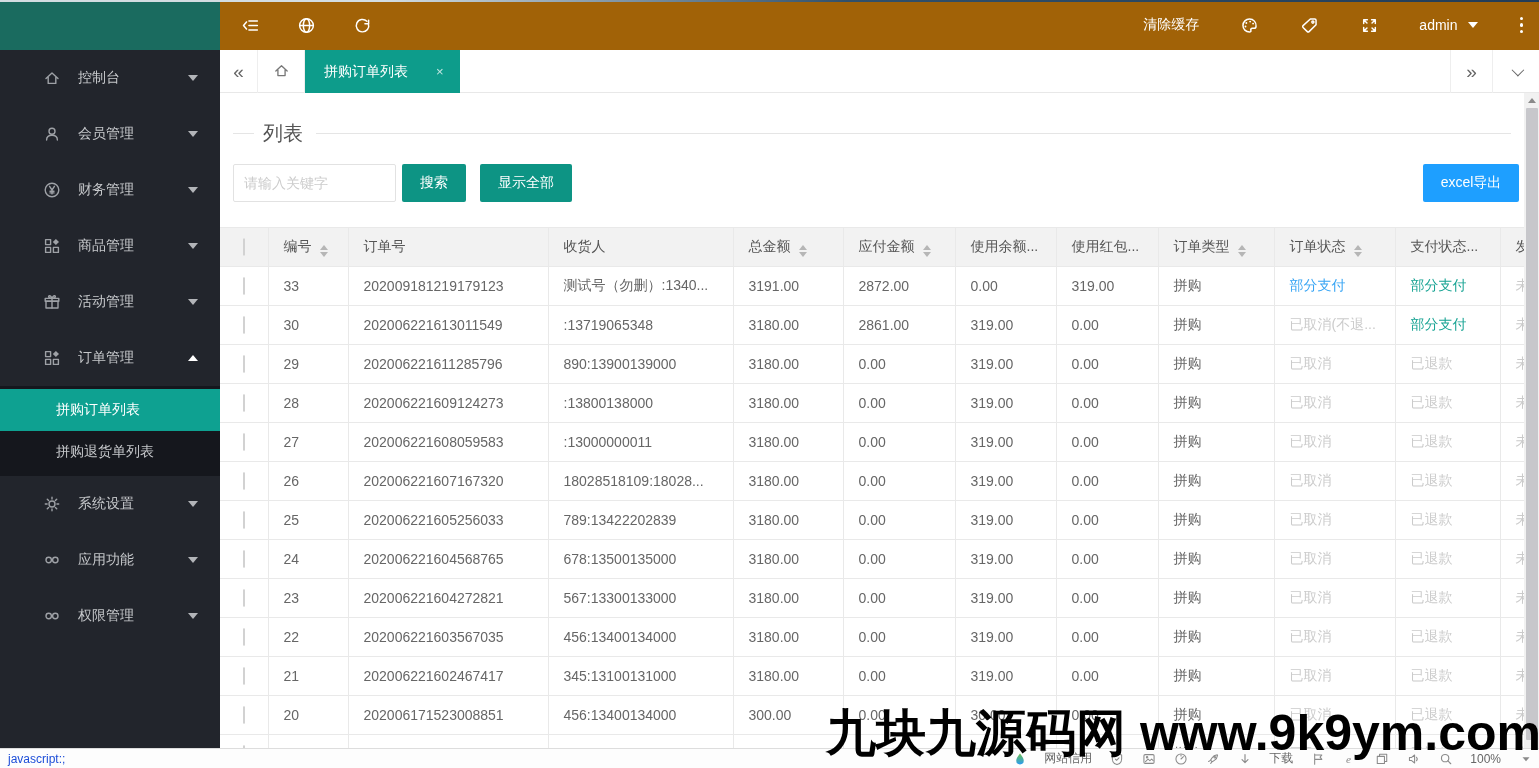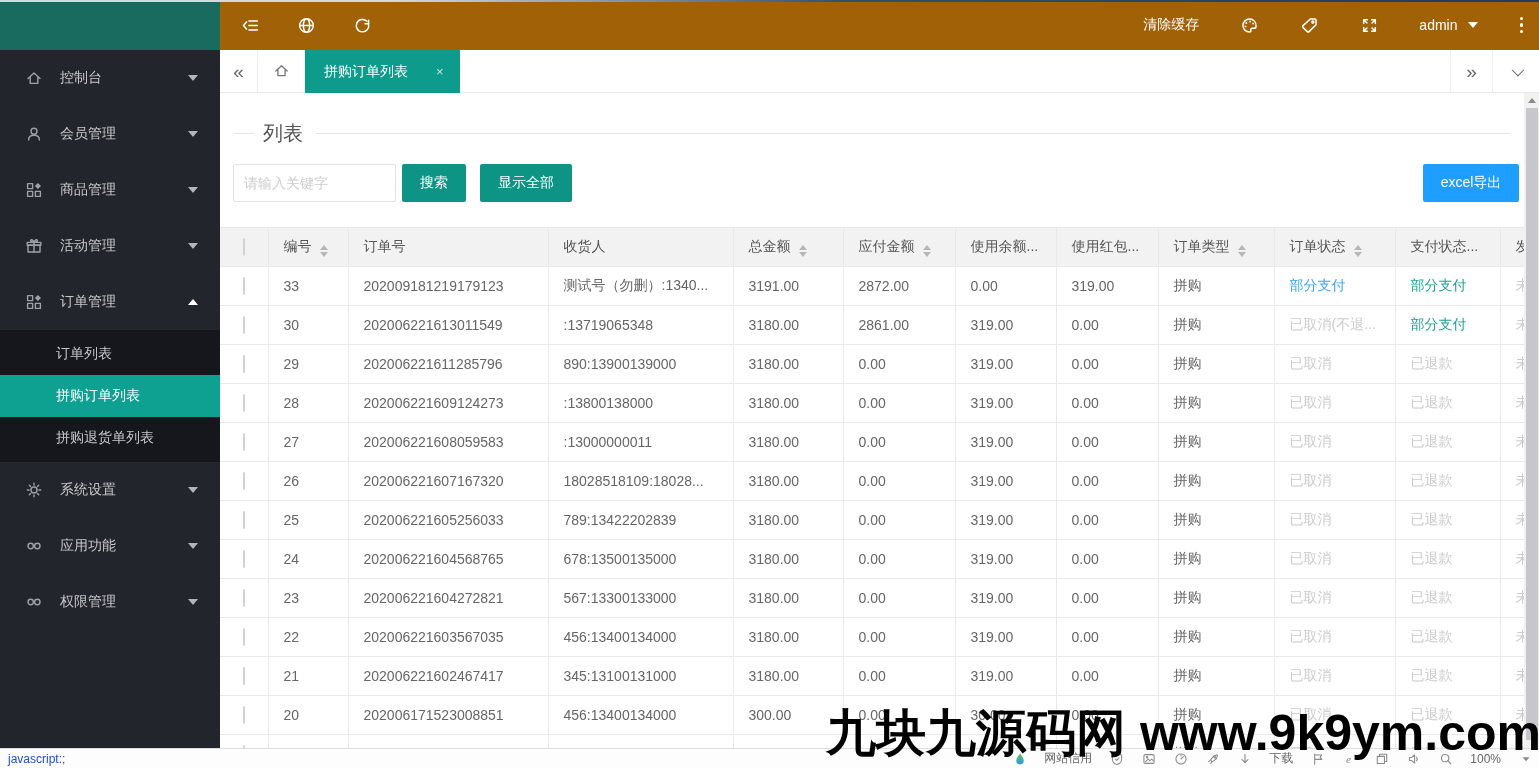--- a/index.html
+++ b/index.html
@@ -19,21 +19,21 @@
   .tb-icon svg { width:19px; height:19px; display:block; }
   .tb-right { position:absolute; right:14px; top:0; height:50px; display:flex; align-items:center; gap:40px; }
   .tb-text { font-size:14px; color:#fff; cursor:pointer; }
   .tb-user { display:flex; align-items:center; gap:10px; cursor:pointer; }
   .tb-caret { width:0; height:0; border-left:5px solid transparent; border-right:5px solid transparent; border-top:6px solid #fff; }
   .tb-kebab { display:flex; flex-direction:column; gap:3px; cursor:pointer; padding:2px; }
   .tb-kebab i { width:3.5px; height:3.5px; border-radius:50%; background:#fff; display:block; }
 
   
   .sidebar { position:absolute; top:50px; left:0; width:220px; height:698px; background:#22252c; z-index:10; }
-  .nav-item { height:56px; display:flex; align-items:center; padding-left:25px; color:#c6c8cb; cursor:pointer; }
+  .nav-item { height:56px; display:flex; align-items:center; padding-left:43px; color:#c6c8cb; cursor:pointer; }
   .nav-item .n-icon { width:18px; height:18px; color:#9ea1a6; display:inline-flex; }
   .n-icon svg { width:18px; height:18px; display:block; }
   .nav-item .n-label { margin-left:17px; font-size:14px; }
   .s-caret { margin-left:auto; margin-right:22px; width:0; height:0;
     border-left:5px solid transparent; border-right:5px solid transparent; border-top:6px solid #b3b5b9; }
   .s-caret.up { border-top:0; border-bottom:6px solid #fff; }
   .submenu { background:#15171d; padding:3px 0; }
   .sub-item { height:42px; display:flex; align-items:center; padding-left:56px; color:#c6c8cb; font-size:14px; cursor:pointer; }
   .sub-item.active { background:#0ea191; color:#fff; }
   .side-accent { position:absolute; left:0; top:218px; width:5px; height:34px; background:#0c9c8b; }
@@ -181,20 +181,30 @@
               <circle cx="9" cy="6.2" r="3"></circle>
               <path d="M3.6 15 c0 -3.2 2.4 -4.8 5.4 -4.8 s5.4 1.6 5.4 4.8"></path>
             </svg>
           </span>
           <span class="n-label">会员管理</span>
           <span class="s-caret"></span>
         </div>
         <div class="nav-item">
           <span class="n-icon">
             <svg viewBox="0 0 18 18" fill="none" stroke="currentColor" stroke-width="1.4" stroke-linecap="round" stroke-linejoin="round">
+              <circle cx="9" cy="9" r="6.8"></circle>
+              <path d="M6.6 5.3 L9 9 L11.4 5.3 M9 9 V12.9 M7 10.2 H11 M7 11.9 H11"></path>
+            </svg>
+          </span>
+          <span class="n-label">财务管理</span>
+          <span class="s-caret"></span>
+        </div>
+        <div class="nav-item">
+          <span class="n-icon">
+            <svg viewBox="0 0 18 18" fill="none" stroke="currentColor" stroke-width="1.4" stroke-linecap="round" stroke-linejoin="round">
               <rect x="2.6" y="2.6" width="5" height="5"></rect>
               <rect x="2.6" y="10.4" width="5" height="5"></rect>
               <rect x="10.4" y="10.4" width="5" height="5"></rect>
               <path d="M12.9 1.9 L16 5 L12.9 8.1 L9.8 5 Z" fill="currentColor" stroke="none"></path>
             </svg>
           </span>
           <span class="n-label">商品管理</span>
           <span class="s-caret"></span>
         </div>
         <div class="nav-item">
@@ -214,23 +224,20 @@
               <rect x="2.6" y="2.6" width="5" height="5"></rect>
               <rect x="2.6" y="10.4" width="5" height="5"></rect>
               <rect x="10.4" y="10.4" width="5" height="5"></rect>
               <path d="M12.9 1.9 L16 5 L12.9 8.1 L9.8 5 Z" fill="currentColor" stroke="none"></path>
             </svg>
           </span>
           <span class="n-label">订单管理</span>
           <span class="s-caret up"></span>
         </div>
         <div class="submenu">
-          <div class="sub-item">
-            <span>订单列表</span>
-          </div>
           <div class="sub-item active">
             <span>拼购订单列表</span>
           </div>
           <div class="sub-item">
             <span>拼购退货单列表</span>
           </div>
         </div>
         <div class="nav-item">
           <span class="n-icon">
             <svg viewBox="0 0 18 18" fill="none" stroke="currentColor" stroke-width="1.4" stroke-linecap="round" stroke-linejoin="round">

